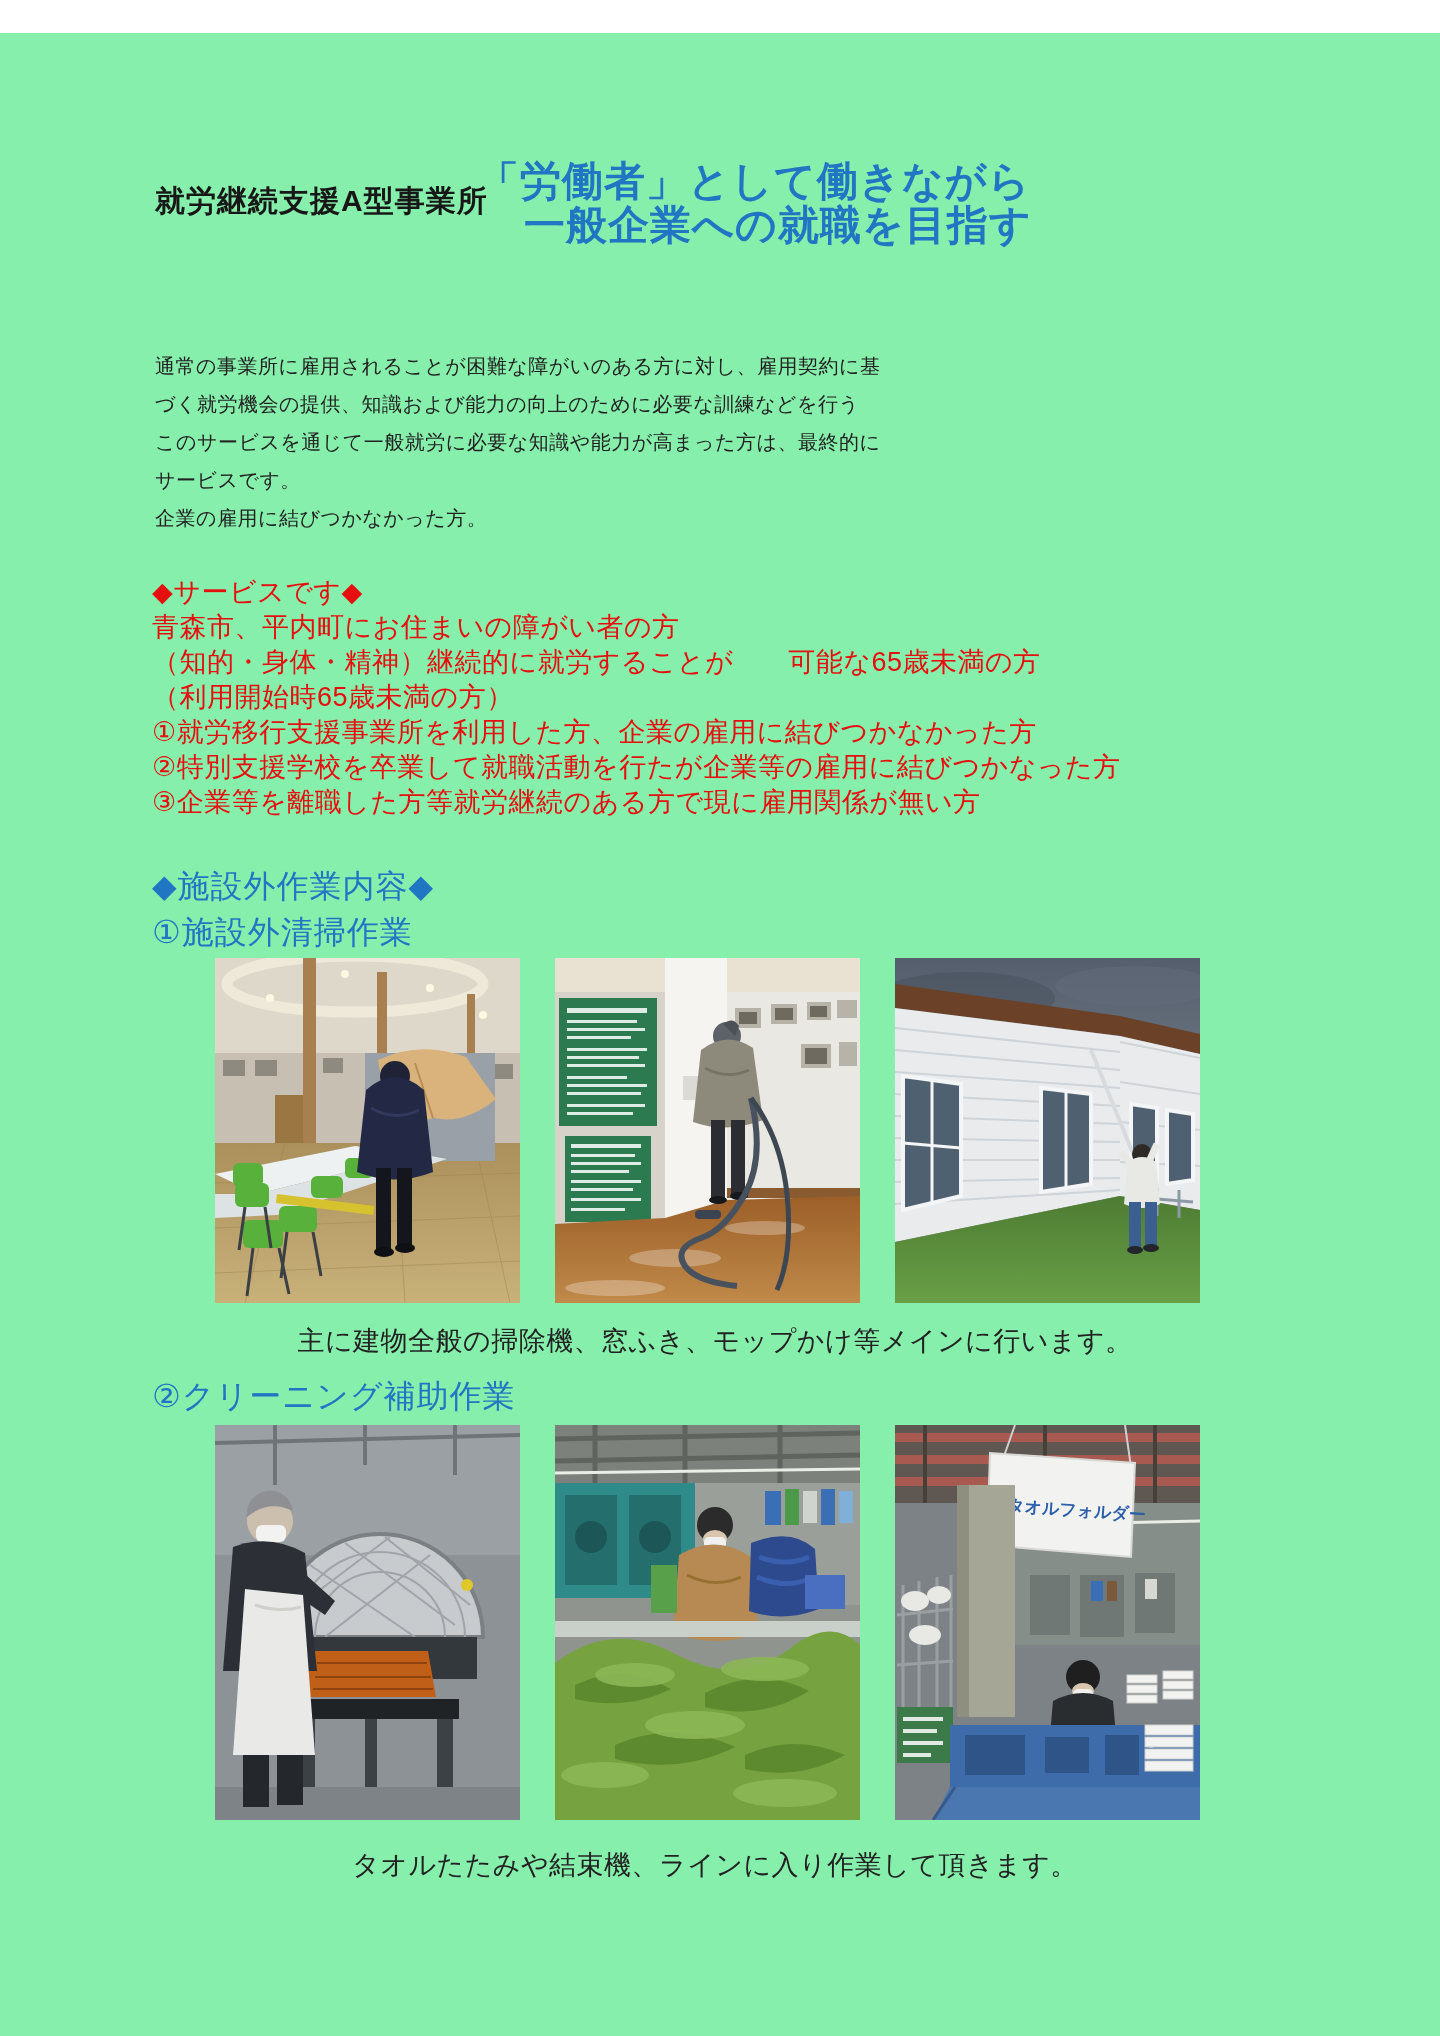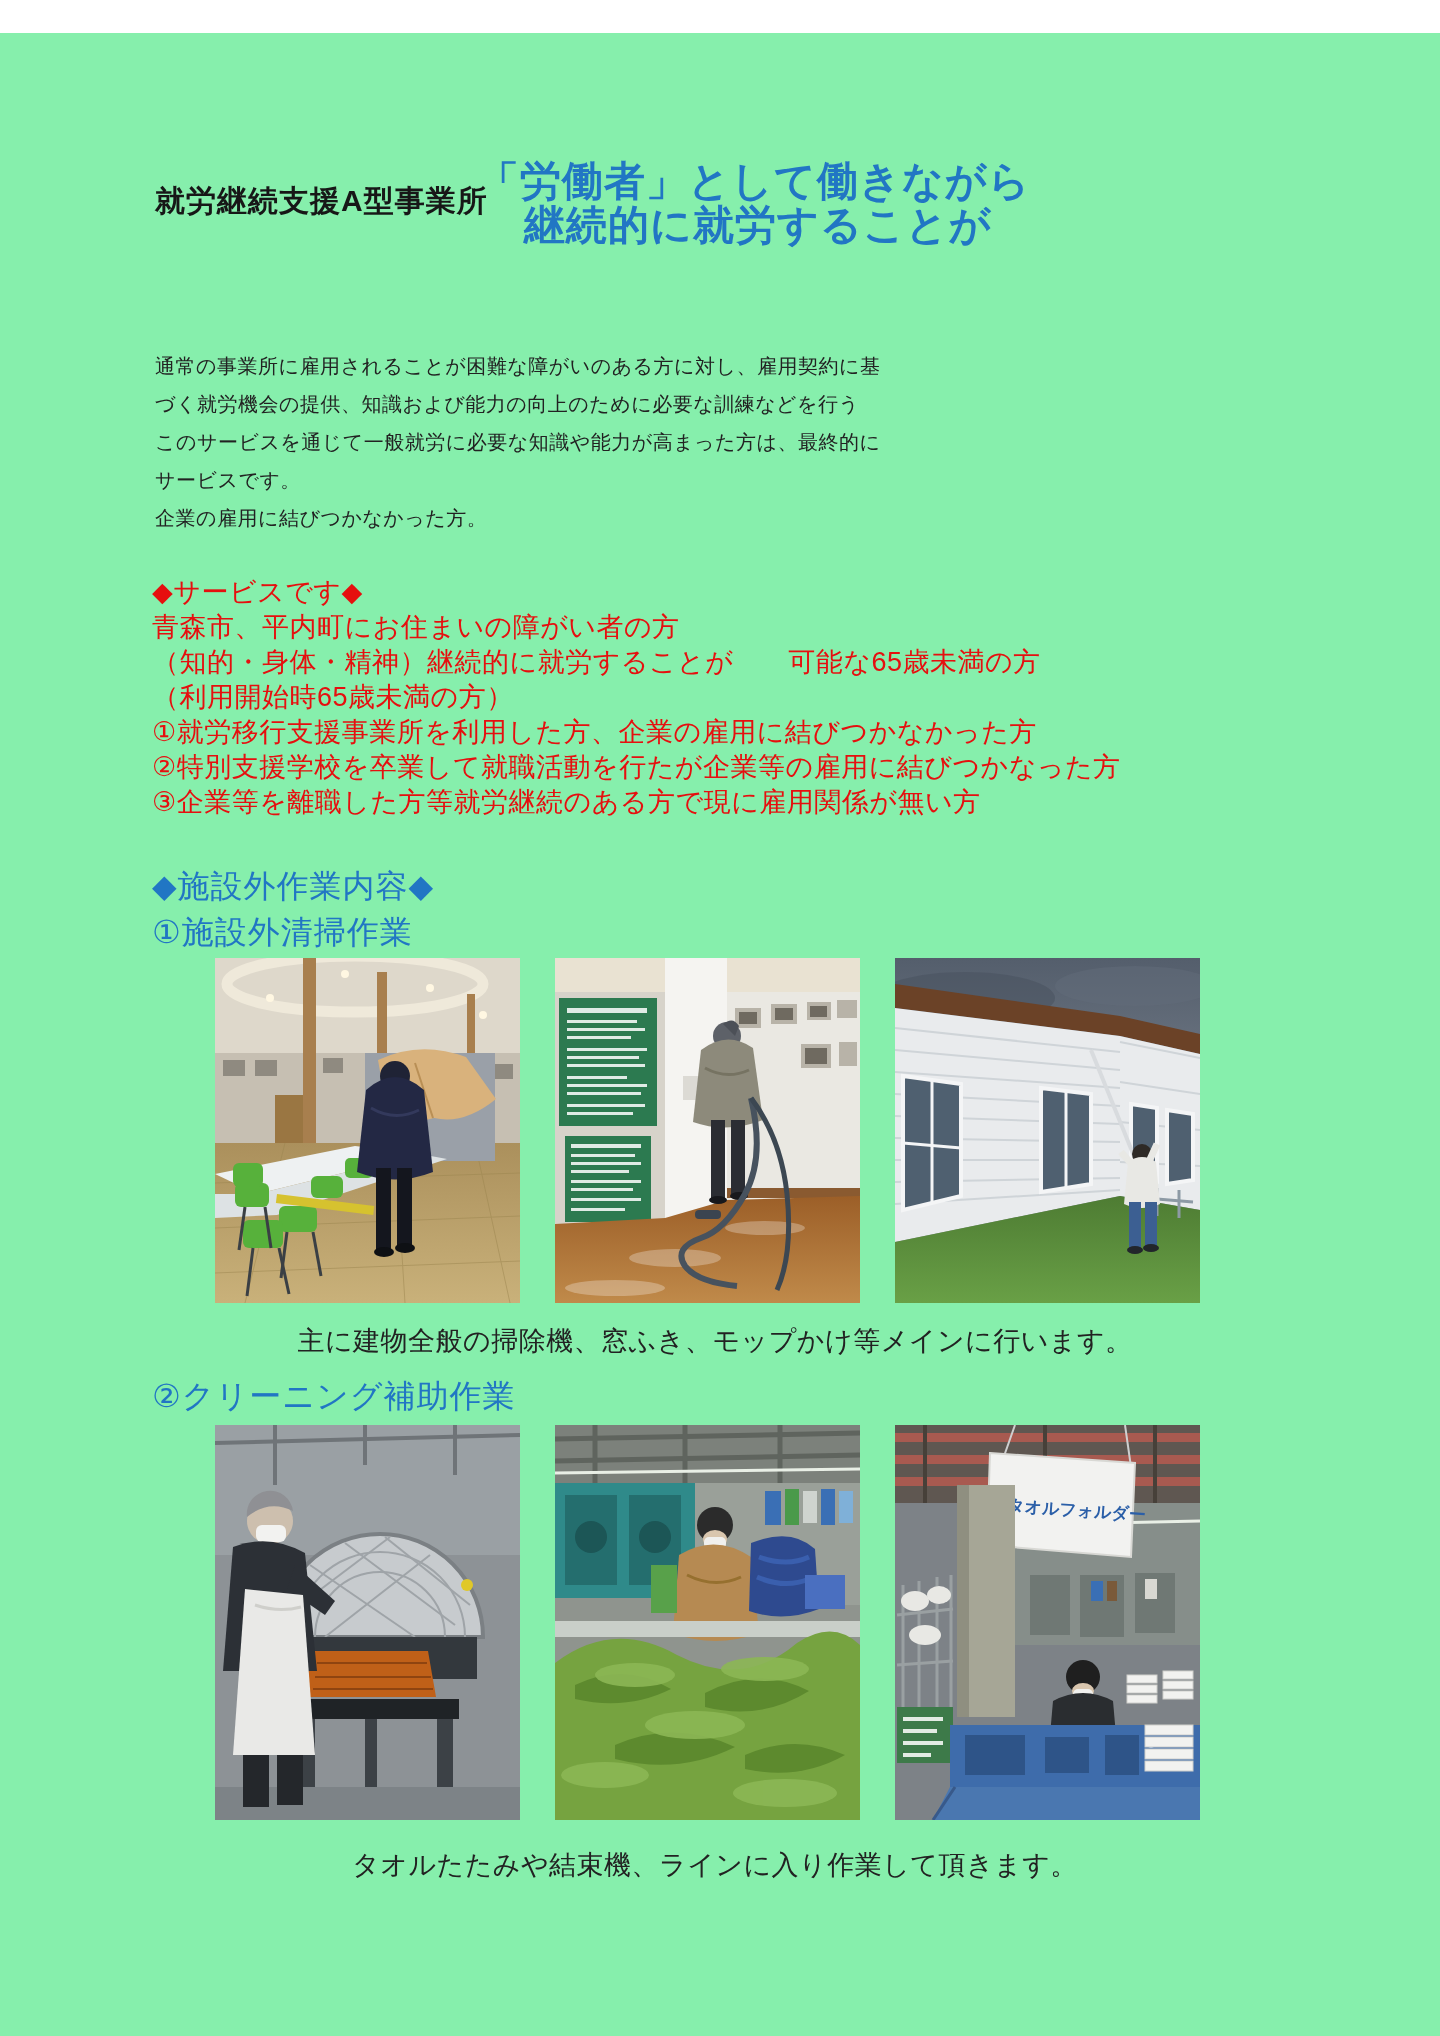--- a/index.html
+++ b/index.html
@@ -54,21 +54,21 @@
   .cap2{top:1814px;}
 </style>
 </head>
 <body>
 
 <div class="page">
 
   <div class="title-left">就労継続支援A型事業所</div>
   <div class="title-right">
     <div class="l1">「労働者」として働きながら</div>
-    <div class="l2">継続的に就労することが</div>
+    <div class="l2">一般企業への就職を目指す</div>
   </div>
 
   <div class="intro">
     <div>通常の事業所に雇用されることが困難な障がいのある方に対し、雇用契約に基</div>
     <div>づく就労機会の提供、知識および能力の向上のために必要な訓練などを行う</div>
     <div>このサービスを通じて一般就労に必要な知識や能力が高まった方は、最終的に</div>
     <div>サービスです。</div>
     <div>企業の雇用に結びつかなかった方。</div>
   </div>
 

